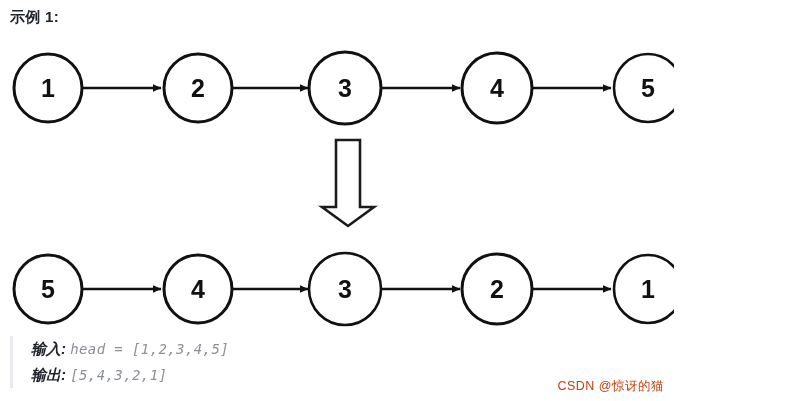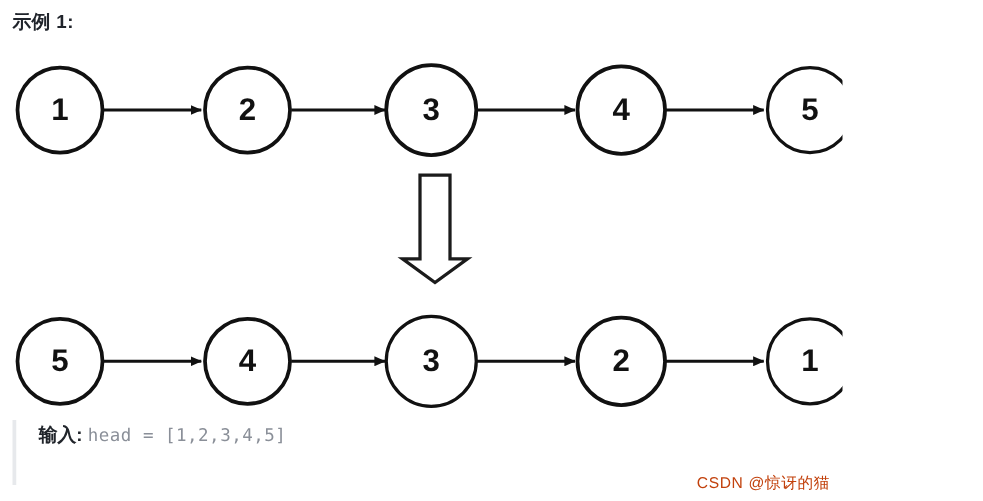--- a/index.html
+++ b/index.html
@@ -39,20 +39,21 @@
 
   
   #io-block {
     position: absolute;
     left: 10px;
     top: 336px;
     padding-left: 18px;
     border-left: 3px solid #e7e9ec;
     height: 52px;
     box-sizing: border-box;
+    font-style: italic;
   }
   .io-line {
     font-size: 15px;
     line-height: 25px;
     white-space: nowrap;
   }
   .io-label {
     font-weight: bold;
     color: #21252b;
     font-family: "Liberation Sans", "DejaVu Sans", sans-serif;
@@ -146,17 +147,21 @@
         <text x="648" y="249" text-anchor="middle" dominant-baseline="central" font-family="Liberation Sans, DejaVu Sans, sans-serif" font-size="25" font-weight="bold" fill="#111111">1</text>
       </g>
     </g>
   </svg>
 
   <div id="io-block">
     <div class="io-line">
       <span class="io-label">输入:</span>
       <span class="io-value">head = [1,2,3,4,5]</span>
     </div>
+    <div class="io-line">
+      <span class="io-label">输出:</span>
+      <span class="io-value">[5,4,3,2,1]</span>
+    </div>
   </div>
 
   <div id="watermark">CSDN @惊讶的猫</div>
 
 </div>
 
 </body></html>

